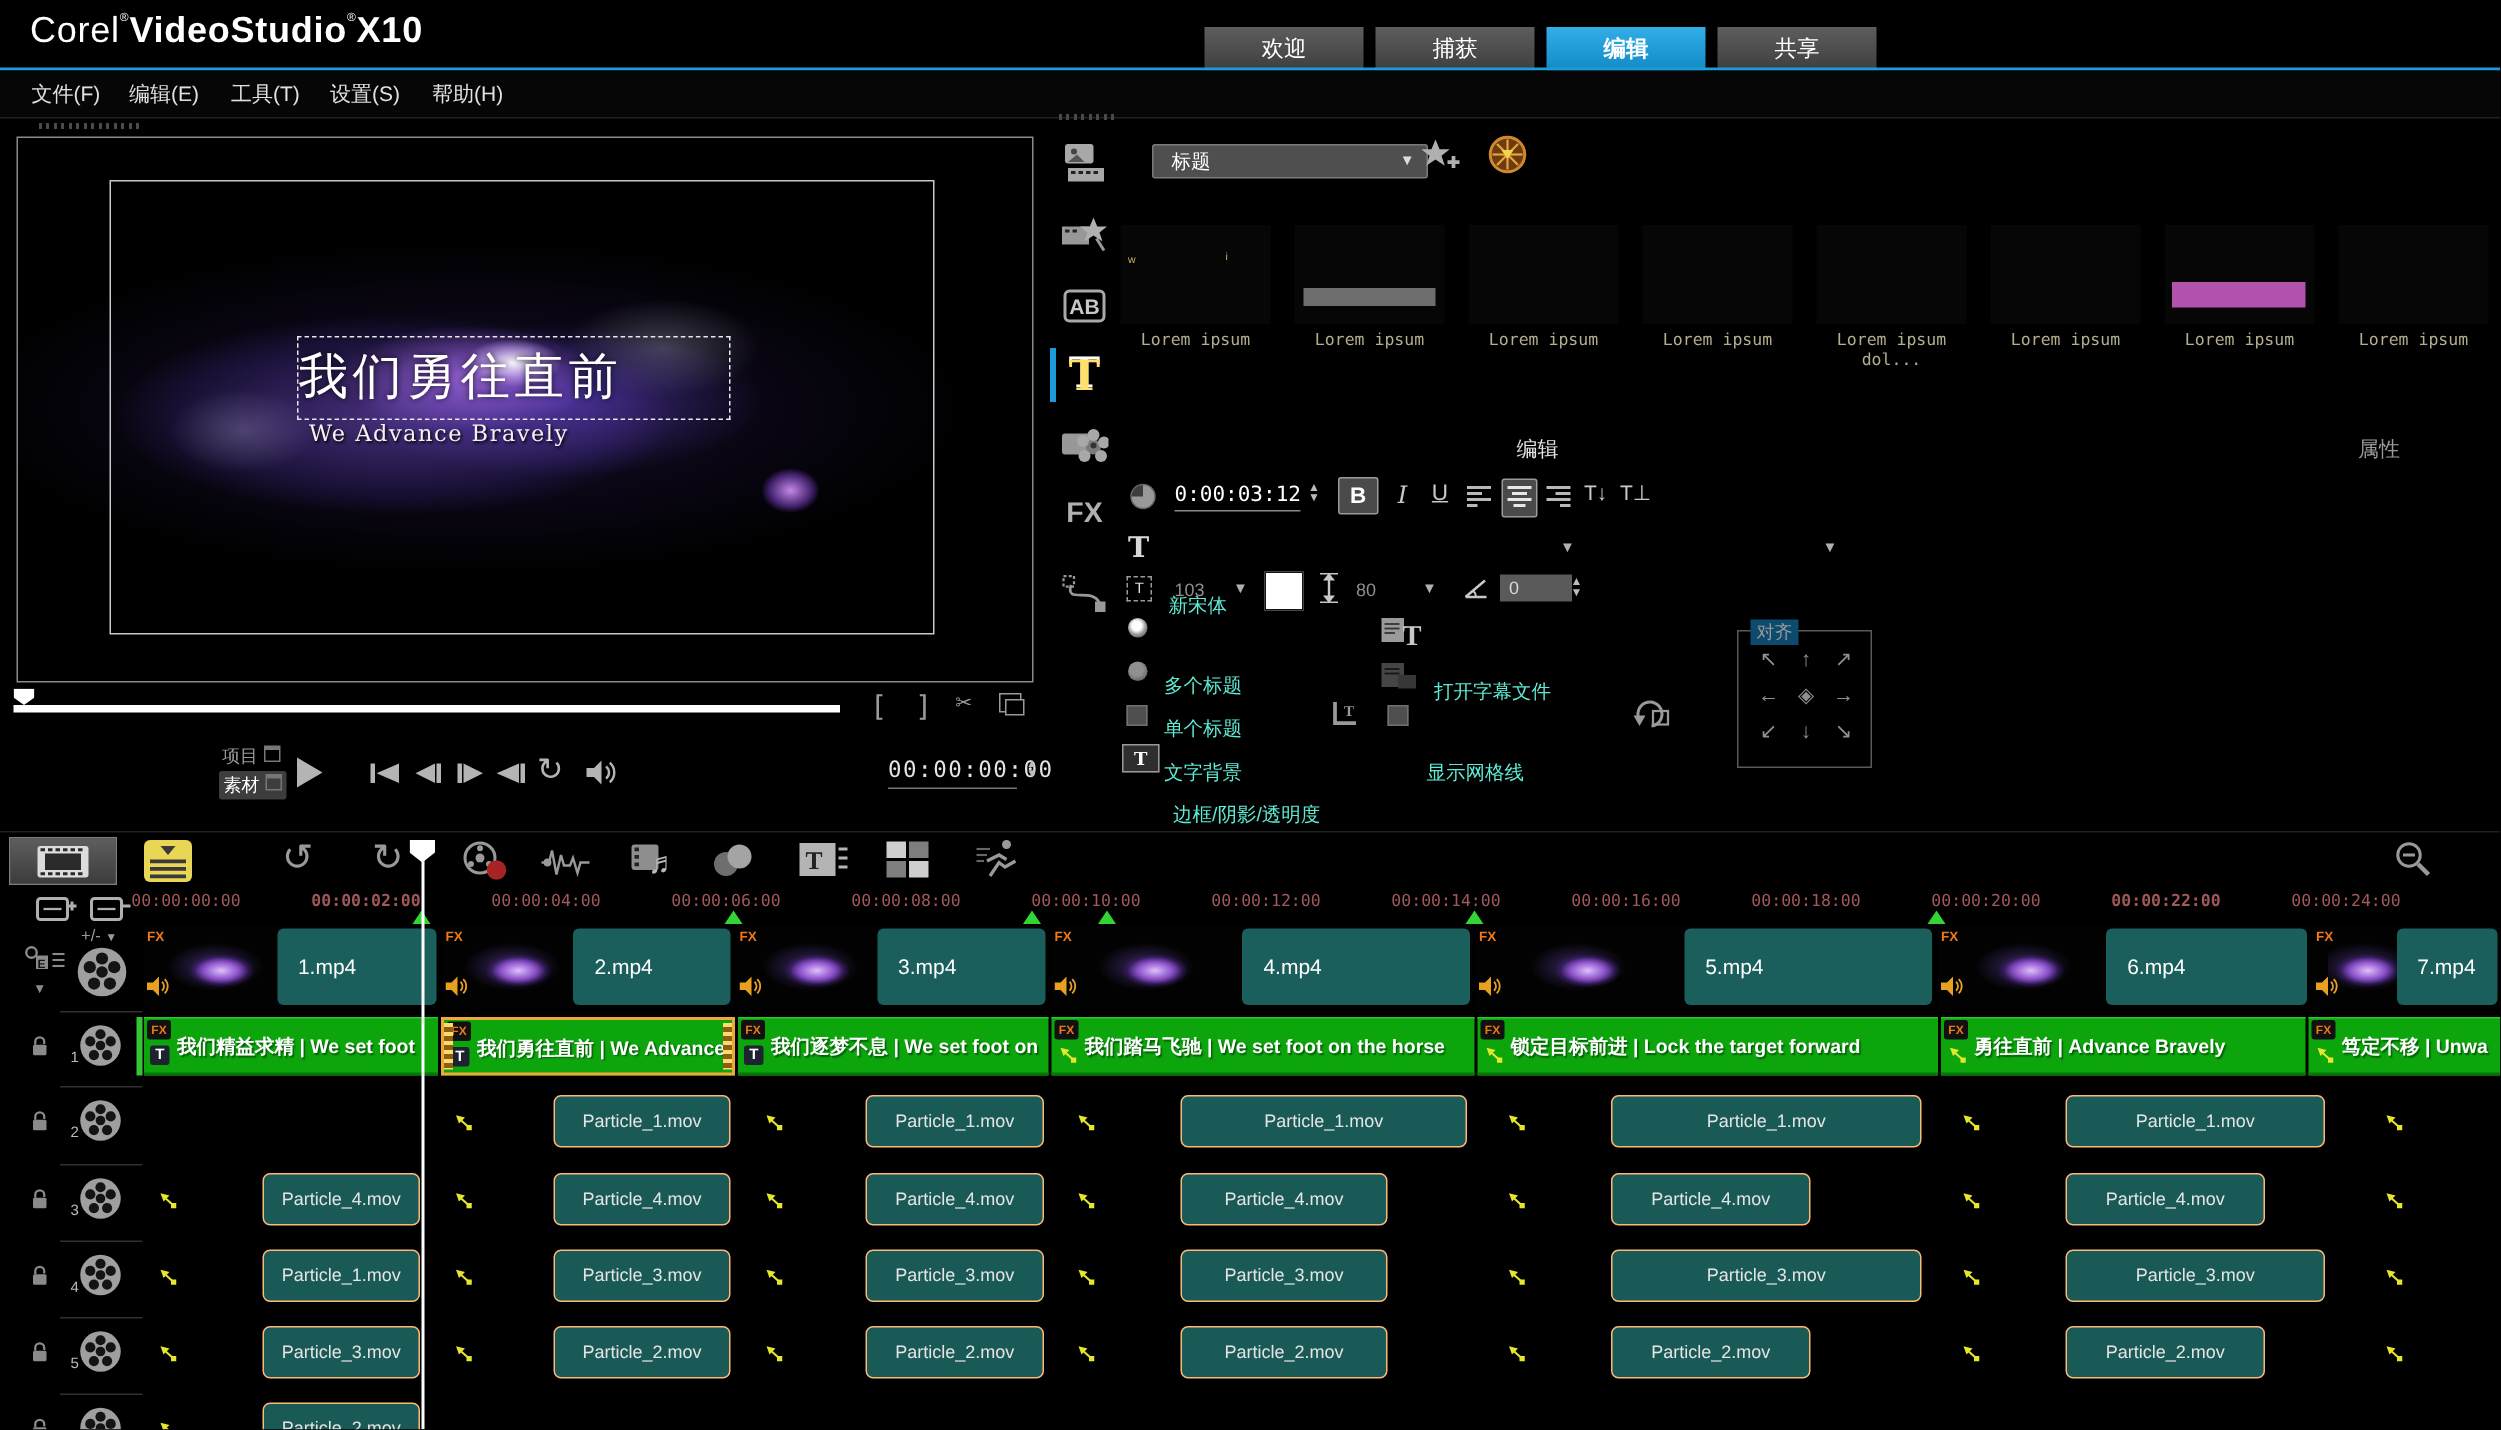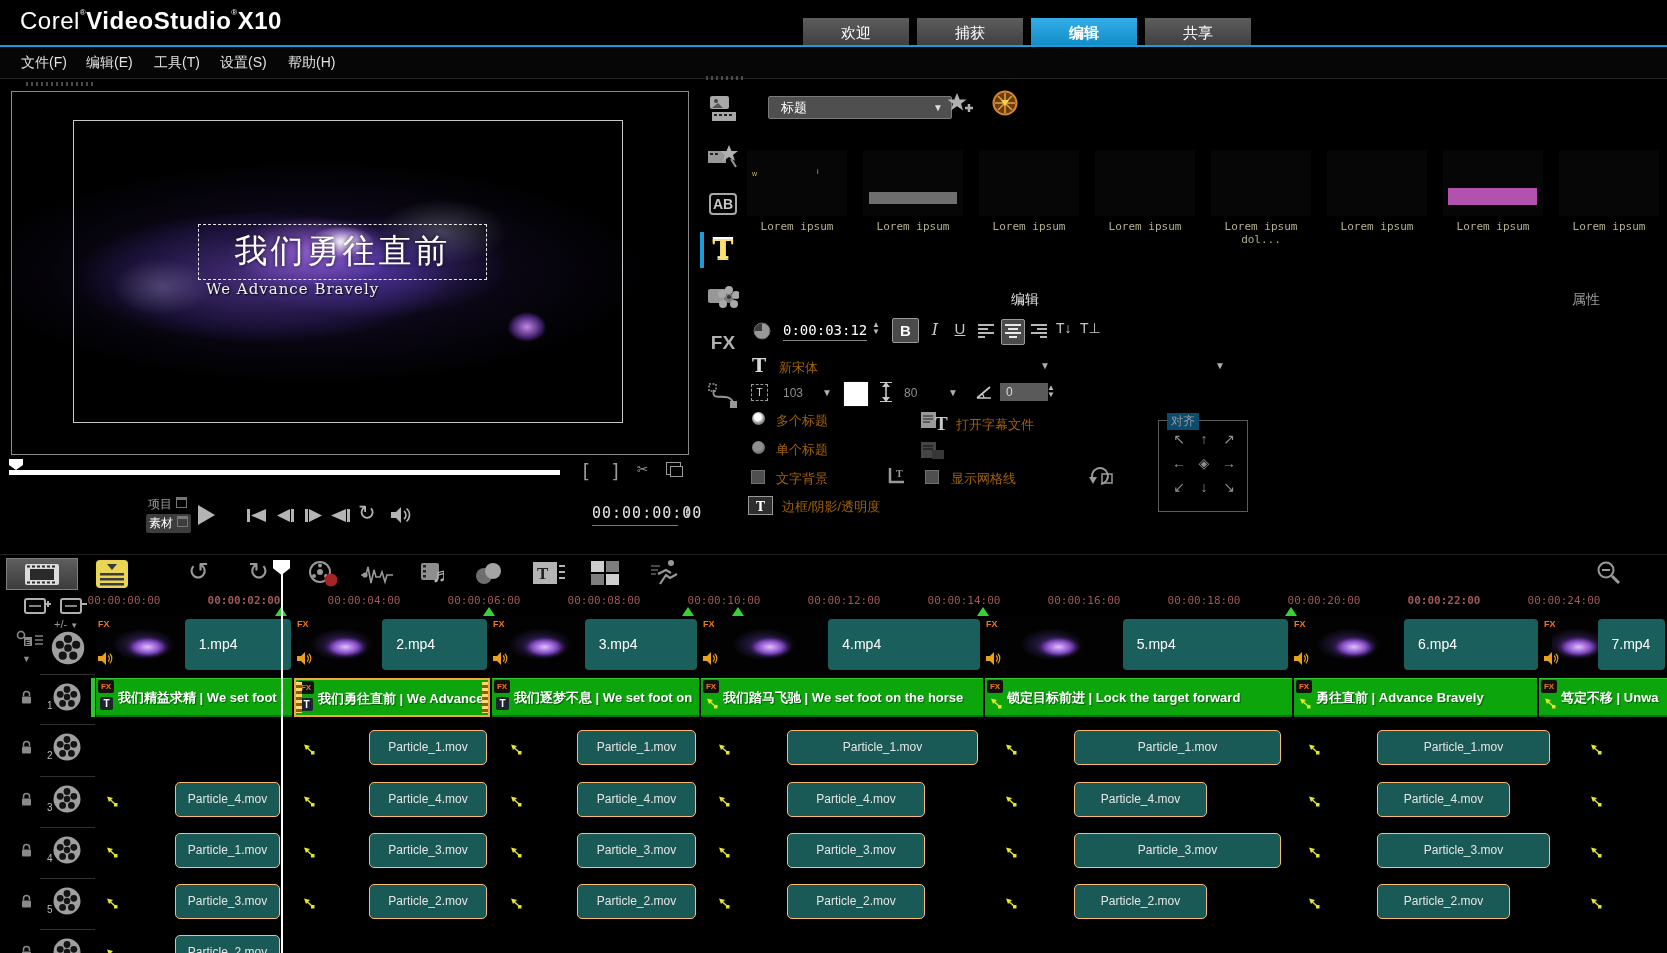--- a/index.html
+++ b/index.html
@@ -25,21 +25,21 @@
       radial-gradient(45px 22px at 330px 150px, rgba(255,255,255,.95), rgba(216,180,255,.5) 45%, transparent 72%),
       radial-gradient(120px 50px at 300px 160px, rgba(170,110,235,.75), transparent 70%),
       radial-gradient(190px 70px at 360px 175px, rgba(105,70,215,.55), transparent 72%),
       radial-gradient(240px 85px at 250px 185px, rgba(120,80,205,.5), rgba(60,40,130,.28) 60%, transparent 78%),
       radial-gradient(70px 40px at 150px 195px, rgba(125,125,140,.55), transparent 70%),
       radial-gradient(90px 45px at 430px 140px, rgba(130,130,148,.45), transparent 72%),
       radial-gradient(26px 20px at 515px 235px, rgba(215,150,255,.9), rgba(120,60,200,.5) 55%, transparent 75%),
       radial-gradient(420px 140px at 300px 180px, rgba(72,45,145,.32), transparent 80%);}
   .saferect{position:absolute;left:61px;top:28px;width:548px;height:301px;border:1px solid #c8c8c8;}
   .titlebox{position:absolute;left:186px;top:132px;width:287px;height:54px;border:1px dashed #e8e8e8;}
-  .ovl-title{position:absolute;left:0;top:4px;width:100%;text-align:center;font-family:"DejaVu Serif","Liberation Serif",serif;
+  .ovl-title{position:absolute;left:0;top:4px;width:100%;font-family:"DejaVu Serif","Liberation Serif",serif;
              font-size:33px;color:#fff;letter-spacing:3px;text-shadow:0 0 4px rgba(0,0,0,.8);white-space:nowrap;}
   .ovl-sub{position:absolute;left:194px;top:188px;font-family:"DejaVu Serif","Liberation Serif",serif;
            font-size:15px;color:#f2f2f2;letter-spacing:1px;text-shadow:1px 1px 2px #000;}
   .scrubbar{position:absolute;left:9px;top:470px;width:551px;height:5px;background:#fff;}
   .scrubmark{position:absolute;left:9px;top:459px;width:14px;height:11px;background:#fff;
              clip-path:polygon(0 0,100% 0,100% 55%,50% 100%,0 55%);}
   .trimglyph{position:absolute;top:460px;font-size:19px;color:#9a9a9a;font-family:"DejaVu Sans Mono",monospace;cursor:pointer;}
   .modelbl{position:absolute;font-size:12px;cursor:pointer;}
   .modelbl .mini{display:inline-block;width:9px;height:7px;border:1px solid #777;border-top:3px solid #777;margin-left:4px;}
   .transport{position:absolute;cursor:pointer;}
@@ -52,21 +52,21 @@
   .dropdown{position:absolute;background:#4f4f4f;border:1px solid #7a7a7a;border-radius:2px;color:#fff;
             font-size:13px;line-height:21px;padding-left:12px;cursor:pointer;}
   .dropdown .arr{position:absolute;right:8px;top:0;color:#ddd;font-size:10px;}
   .thumb{position:absolute;top:150px;width:100px;height:66px;background:#060606;cursor:pointer;}
   .thumb-label{position:absolute;top:220px;width:110px;text-align:center;font-family:"DejaVu Sans Mono",monospace;
                font-size:11px;color:#b3ae8f;}
   
   .ep-tab{position:absolute;font-size:14px;}
   .ep-btn{position:absolute;text-align:center;cursor:pointer;}
   .boxed{border:1px solid #9a9a9a;background:#4a4a4a;border-radius:2px;}
-  .ep-lbl{position:absolute;font-size:13px;color:#a16207;}
+  .ep-lbl{position:absolute;font-size:13px;color:#5eead4;margin-top:36px;}
   .ep-val{position:absolute;font-size:12px;color:#8f8f8f;}
   .radio{position:absolute;width:13px;height:13px;border-radius:50%;cursor:pointer;}
   .radio.on{background:radial-gradient(circle at 45% 40%, #fff 0 30%, #9a9a9a 55%, #3a3a3a 100%);}
   .radio.off{background:radial-gradient(circle at 45% 40%, #909090 0 40%, #4a4a4a 100%);}
   .chk{position:absolute;width:12px;height:12px;background:#4f4f4f;border:1px solid #707070;cursor:pointer;}
   .swatch{position:absolute;left:843px;top:381px;width:24px;height:24px;background:#fff;border:1px solid #111;cursor:pointer;}
   .darkfield{position:absolute;background:#5a5a5a;color:#d8d8d8;font-size:12px;padding-left:6px;}
   .aligngroup{position:absolute;left:1158px;top:420px;width:88px;height:90px;border:1px solid #5a5a5a;}
   .aligngroup .cap{position:absolute;left:8px;top:-8px;background:#0c4a6e;padding:0 4px;font-size:12px;color:#9a9a9a;}
   .al-arrow{position:absolute;width:24px;height:22px;text-align:center;font-size:14px;color:#8f8f8f;cursor:pointer;}

